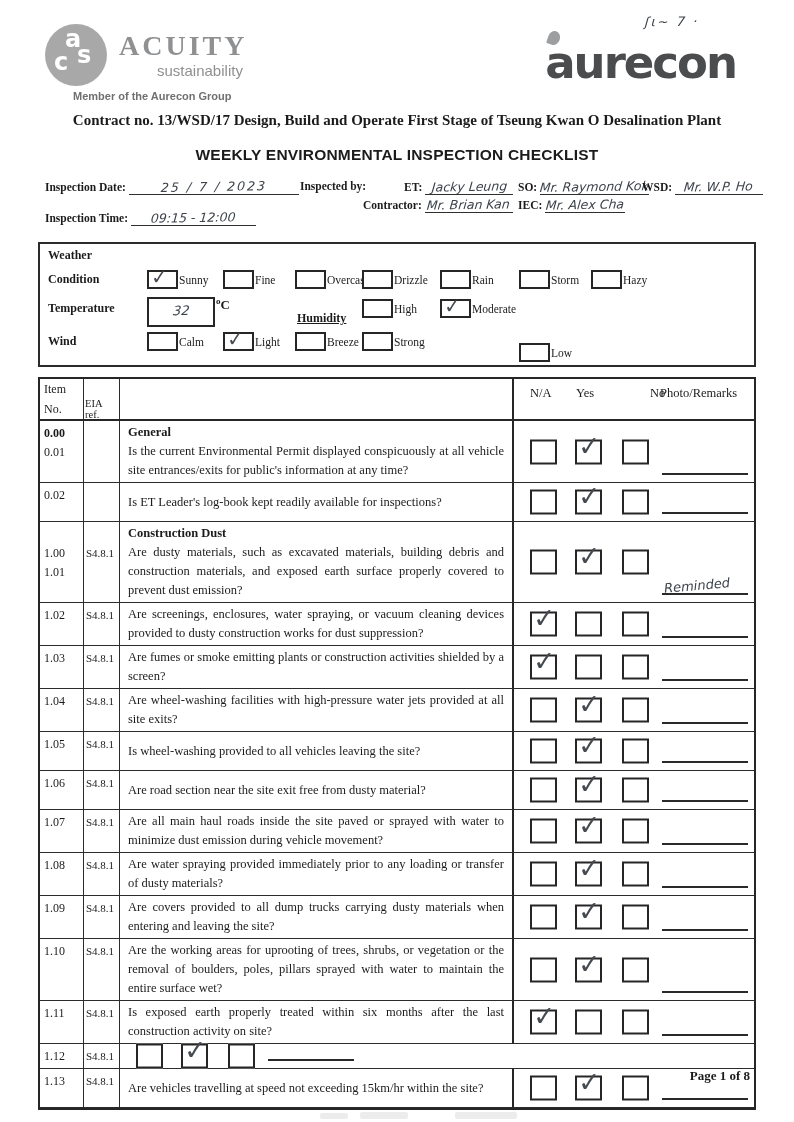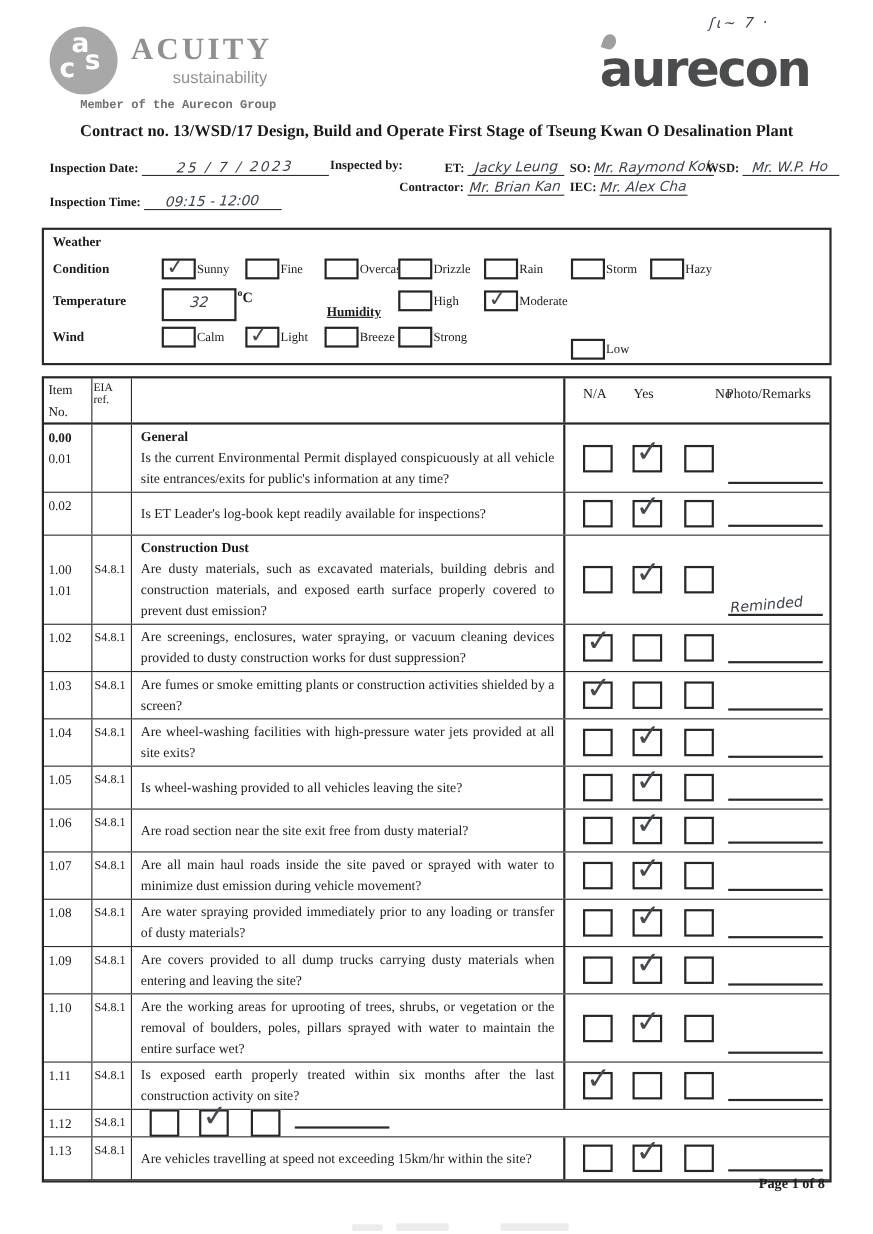--- a/index.html
+++ b/index.html
@@ -7,21 +7,21 @@
         font-family:"Liberation Serif",serif;color:#1b1b1b;}
   
   .hdr{position:relative;height:108px;}
   .acuity{position:absolute;left:45px;top:20px;width:240px;height:88px;}
   .ac-circle{position:absolute;left:0;top:4px;width:62px;height:62px;border-radius:50%;background:#a8a8a8;}
   .ac-circle span{position:absolute;color:#fff;font-family:"DejaVu Sans",sans-serif;font-weight:bold;font-size:24px;line-height:1;}
   .ac-m1{left:20px;top:3px;} .ac-m2{left:9px;top:26px;} .ac-m3{left:32px;top:19px;}
   .ac-name{position:absolute;left:74px;top:10px;font-family:Liberation Serif, serif;font-weight:bold;
            font-size:28px;letter-spacing:3px;color:#8f9092;}
   .ac-tag{position:absolute;left:112px;top:42px;font-family:"Liberation Sans",sans-serif;font-size:15px;color:#8f9092;}
-  .ac-member{position:absolute;left:28px;top:70px;font-family:Liberation Mono, monospace;font-size:11px;font-weight:bold;color:#6e7072;}
+  .ac-member{position:absolute;left:28px;top:70px;font-family:Liberation Sans, sans-serif;font-size:11px;font-weight:bold;color:#6e7072;}
   .aurecon{position:absolute;right:58px;top:40px;}
   .au-name{position:relative;font-family:"DejaVu Sans",sans-serif;font-weight:900;font-size:45px;line-height:1;
            letter-spacing:-2px;color:#4b4c4e;}
   .au-leaf{position:absolute;left:3px;top:-9px;width:12px;height:14px;background:#9c9ea0;
            border-radius:60% 60% 60% 8%;transform:rotate(18deg);}
   .scribble{position:absolute;left:645px;top:14px;font-family:"DejaVu Sans",sans-serif;font-style:italic;
             font-size:13px;color:#33363b;transform:rotate(-6deg);letter-spacing:2px;}
   
   .contract{margin:4px 20px 0;text-align:center;font-weight:bold;font-size:15px;}
   .title{margin:17px 20px 0;text-align:center;font-family:"Liberation Sans",sans-serif;font-weight:bold;
@@ -56,21 +56,21 @@
   .c-item{width:44px;border-right:1.6px solid #2b2b2b;box-sizing:border-box;padding:3px 2px 2px 4px;
           font-size:12px;line-height:19px;}
   .c-eia{width:36px;border-right:1.6px solid #2b2b2b;box-sizing:border-box;padding:3px 1px 2px 2px;font-size:11px;line-height:19px;}
   .c-item.ofs,.c-eia.ofs{padding-top:22px;}
   .c-q{width:394px;border-right:2px solid #262626;box-sizing:border-box;display:flex;flex-direction:column;
        justify-content:center;min-height:38px;padding:2px 8px;font-size:12.5px;line-height:19px;text-align:justify;}
   .c-q .sec{font-weight:bold;text-align:left;}
   .c-ans{position:relative;width:240px;box-sizing:border-box;}
   .h-item{width:44px;border-right:1.6px solid #2b2b2b;box-sizing:border-box;display:flex;flex-direction:column;
           justify-content:space-between;padding:3px 2px 2px 4px;font-size:12px;}
-  .h-eia{width:36px;border-right:1.6px solid #2b2b2b;box-sizing:border-box;padding:3px 1px;font-size:10.5px;font-family:Liberation Serif, serif;}
+  .h-eia{width:36px;border-right:1.6px solid #2b2b2b;box-sizing:border-box;padding:19px 1px;font-size:10.5px;font-family:Liberation Serif, serif;}
   .h-q{width:394px;border-right:2px solid #262626;box-sizing:border-box;}
   .h-ans{position:relative;width:240px;font-size:12.5px;}
   .h-ans span{position:absolute;top:7px;}
   .h-na{left:16px;} .h-yes{left:62px;} .h-no{left:112px;margin-left:24px;} .h-rem{left:146px;}
   .abox{position:absolute;top:50%;transform:translateY(-50%);width:23px;height:21px;border:2px solid #262626;background:#fff;}
   .abox.na{left:16px;} .abox.yes{left:61px;} .abox.no{left:108px;}
   .atick{font-size:27px;left:1px;top:-11px;transform:rotate(-3deg);}
   .rline{position:absolute;right:6px;bottom:7px;width:86px;height:0;border-bottom:2px solid #2a2a2a;}
   .rmk{position:absolute;left:2px;bottom:0px;font-size:13px;white-space:nowrap;transform:rotate(-5deg);}
   .b{font-weight:bold;}
@@ -94,20 +94,21 @@
       <div class="ac-tag">sustainability</div>
       <div class="ac-member">Member of the Aurecon Group</div>
     </div>
     <div class="scribble hand">ʃι~ 7 ·</div>
     <div class="aurecon">
       <div class="au-name"><span class="au-leaf"></span><span>aurecon</span></div>
     </div>
   </div>
 
   <div class="contract">Contract no.  13/WSD/17 Design, Build and Operate First Stage of Tseung Kwan O Desalination Plant</div>
+  <div class="title">WEEKLY ENVIRONMENTAL INSPECTION CHECKLIST</div>
 
   <div class="info">
     <div class="abspos" style="left:45px;top:2px;">
       <span class="lab">Inspection Date:</span>
       <span class="uv" style="min-width:170px;"><span class="hand" style="letter-spacing:2px;">25 / 7 / 2023</span></span>
     </div>
     <div class="abspos lab" style="left:300px;top:2px;">Inspected by:</div>
     <div class="abspos" style="left:404px;top:2px;">
       <span class="lab">ET:</span>
       <span class="uv" style="min-width:88px;"><span class="hand">Jacky Leung</span></span>

